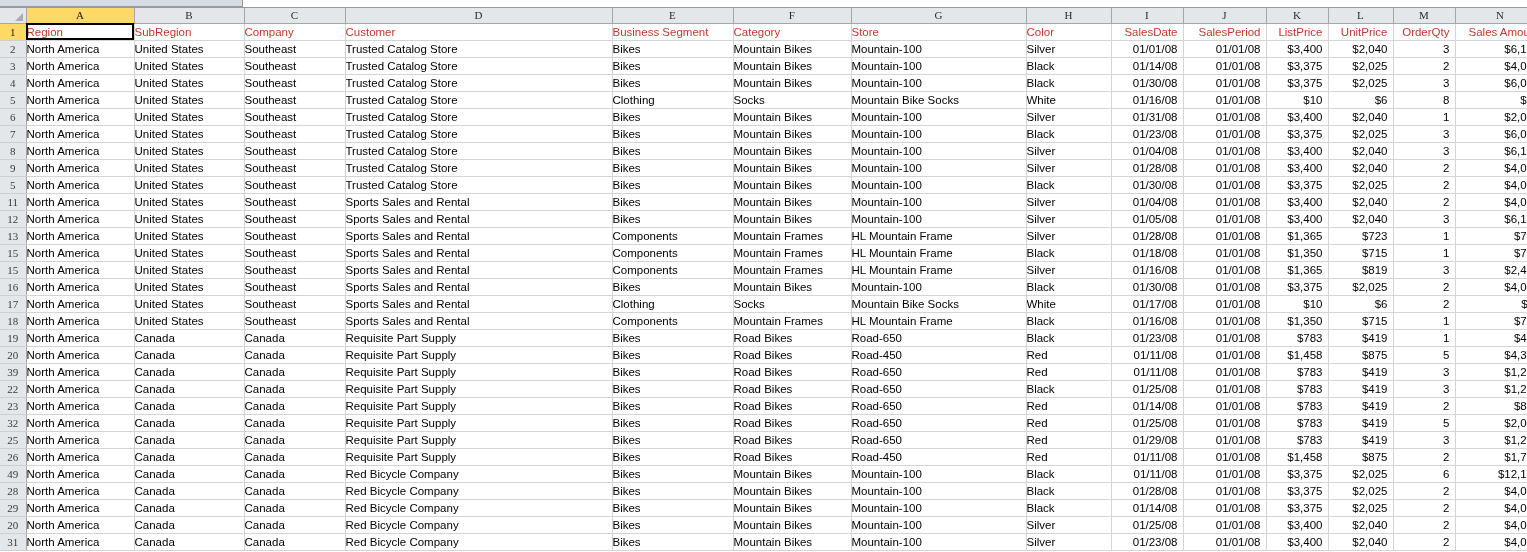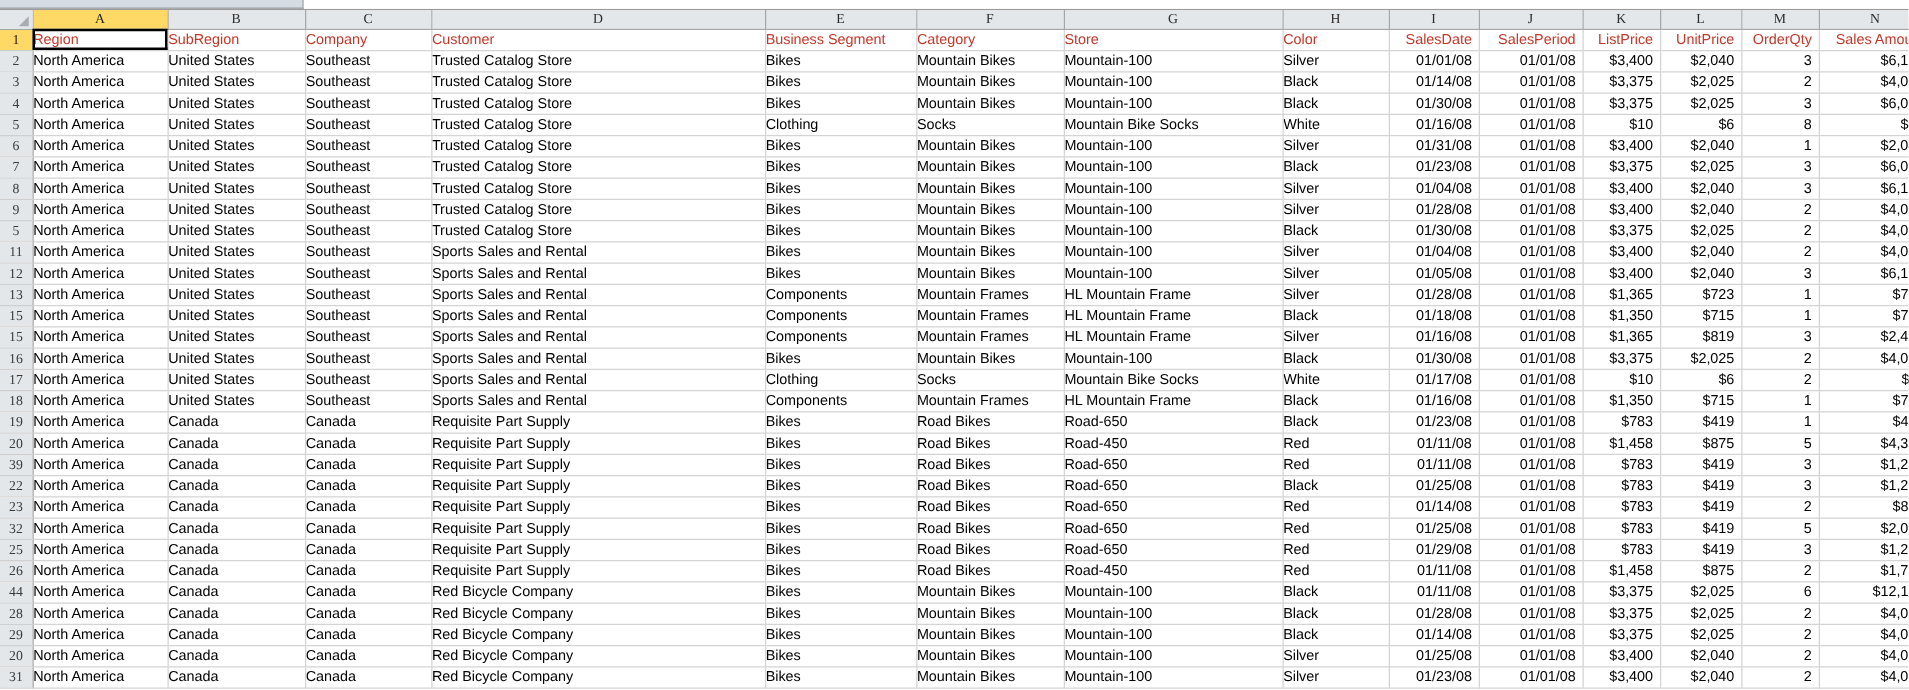--- a/index.html
+++ b/index.html
@@ -652,21 +652,21 @@
             <td class="cell">Road-450</td>
             <td class="cell">Red</td>
             <td class="cell num">01/11/08</td>
             <td class="cell num">01/01/08</td>
             <td class="cell num">$1,458</td>
             <td class="cell num">$875</td>
             <td class="cell num">2</td>
             <td class="cell num">$1,750</td>
           </tr>
           <tr>
-            <td class="rowhead">44</td>
+            <td class="rowhead">49</td>
             <td class="cell">North America</td>
             <td class="cell">Canada</td>
             <td class="cell">Canada</td>
             <td class="cell">Red Bicycle Company</td>
             <td class="cell">Bikes</td>
             <td class="cell">Mountain Bikes</td>
             <td class="cell">Mountain-100</td>
             <td class="cell">Black</td>
             <td class="cell num">01/11/08</td>
             <td class="cell num">01/01/08</td>

